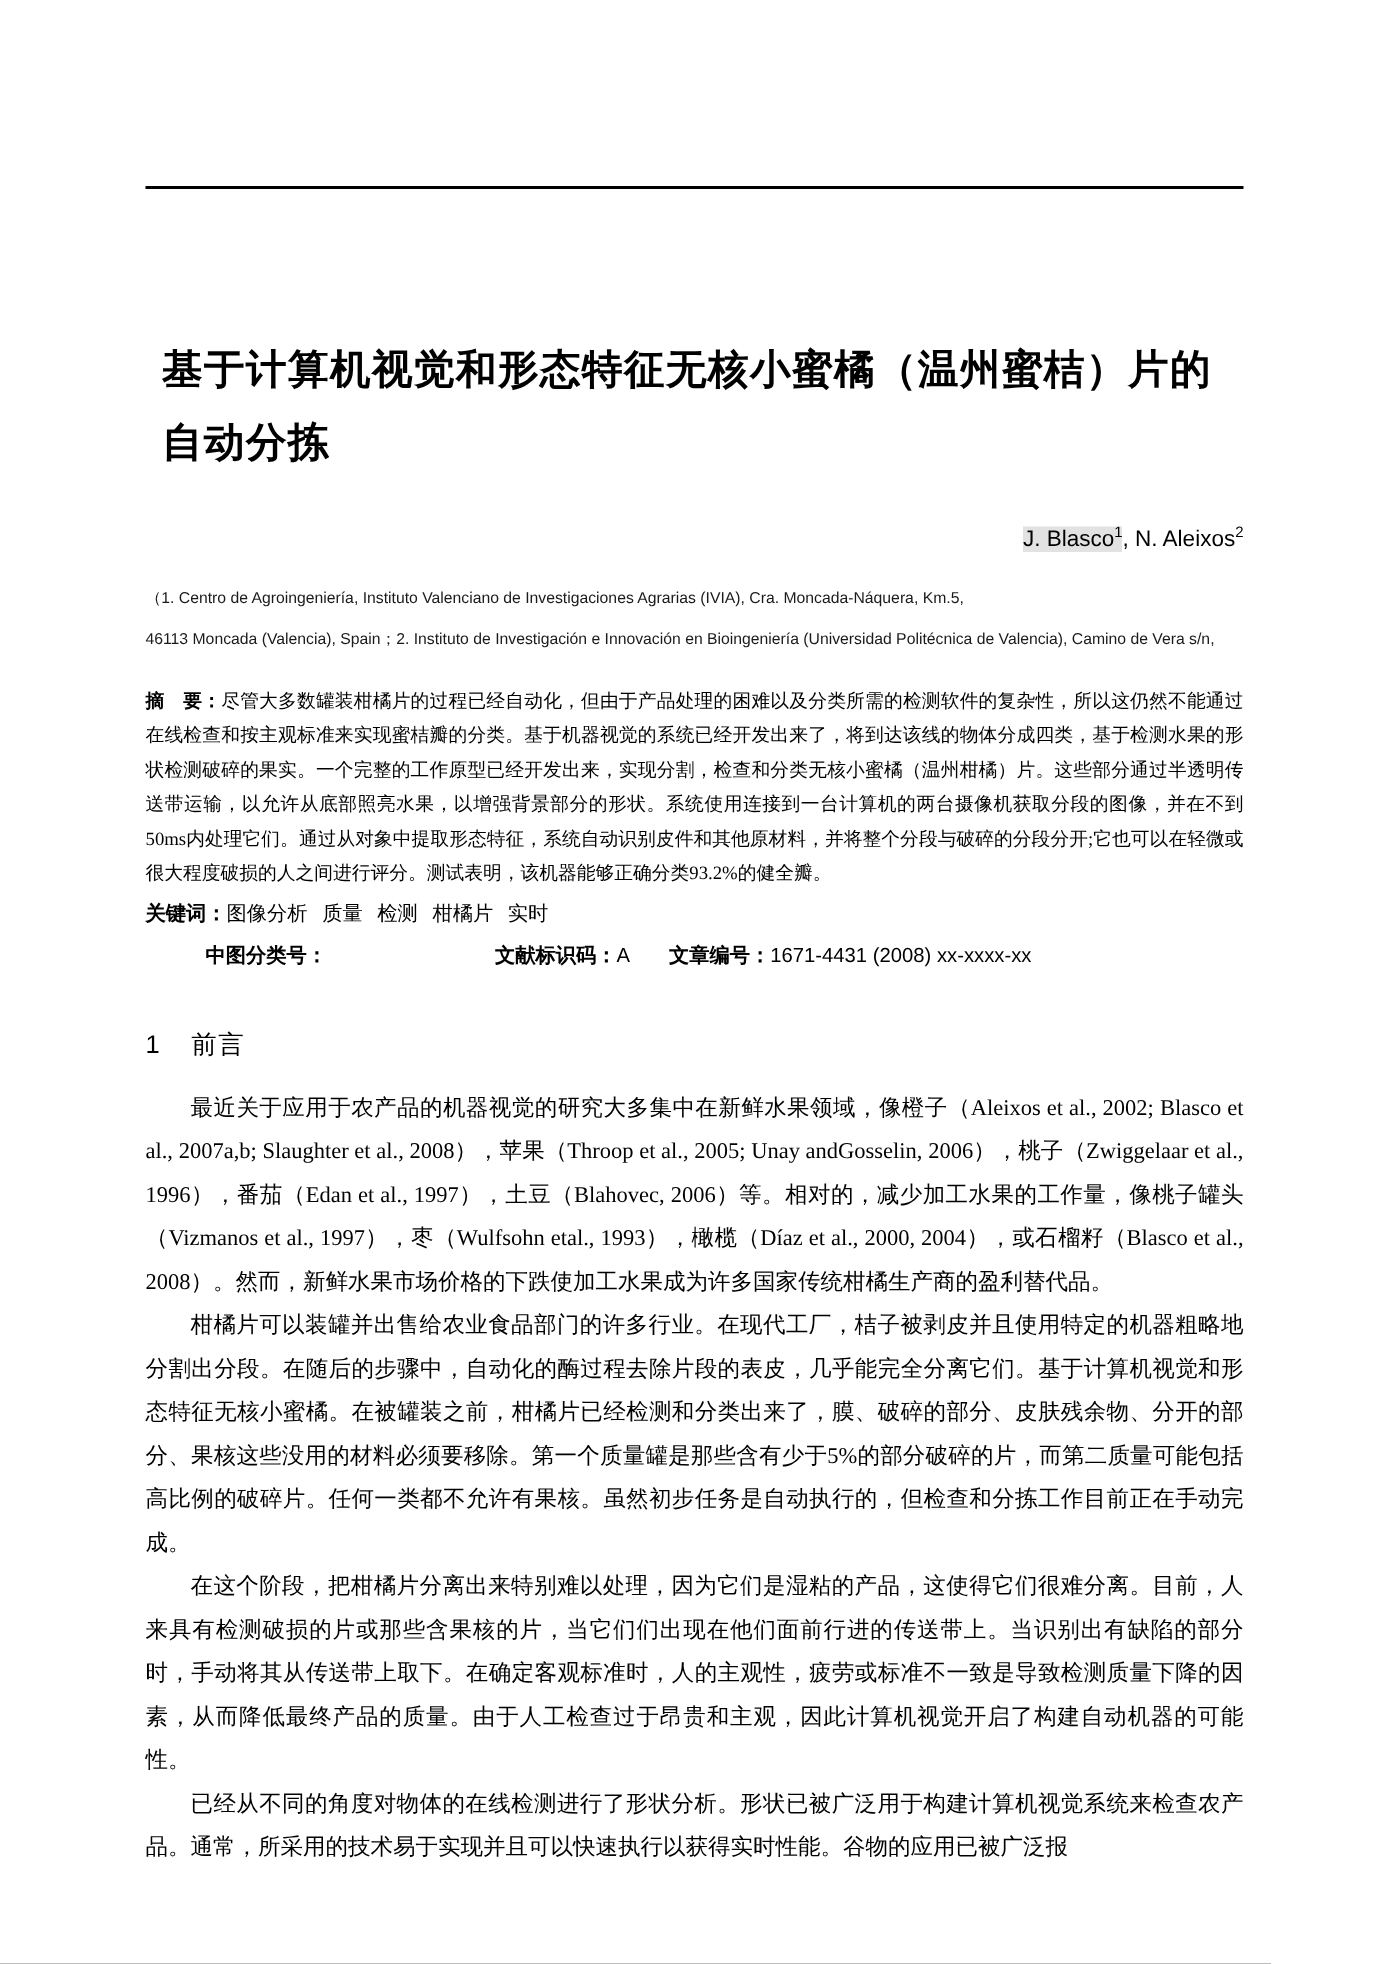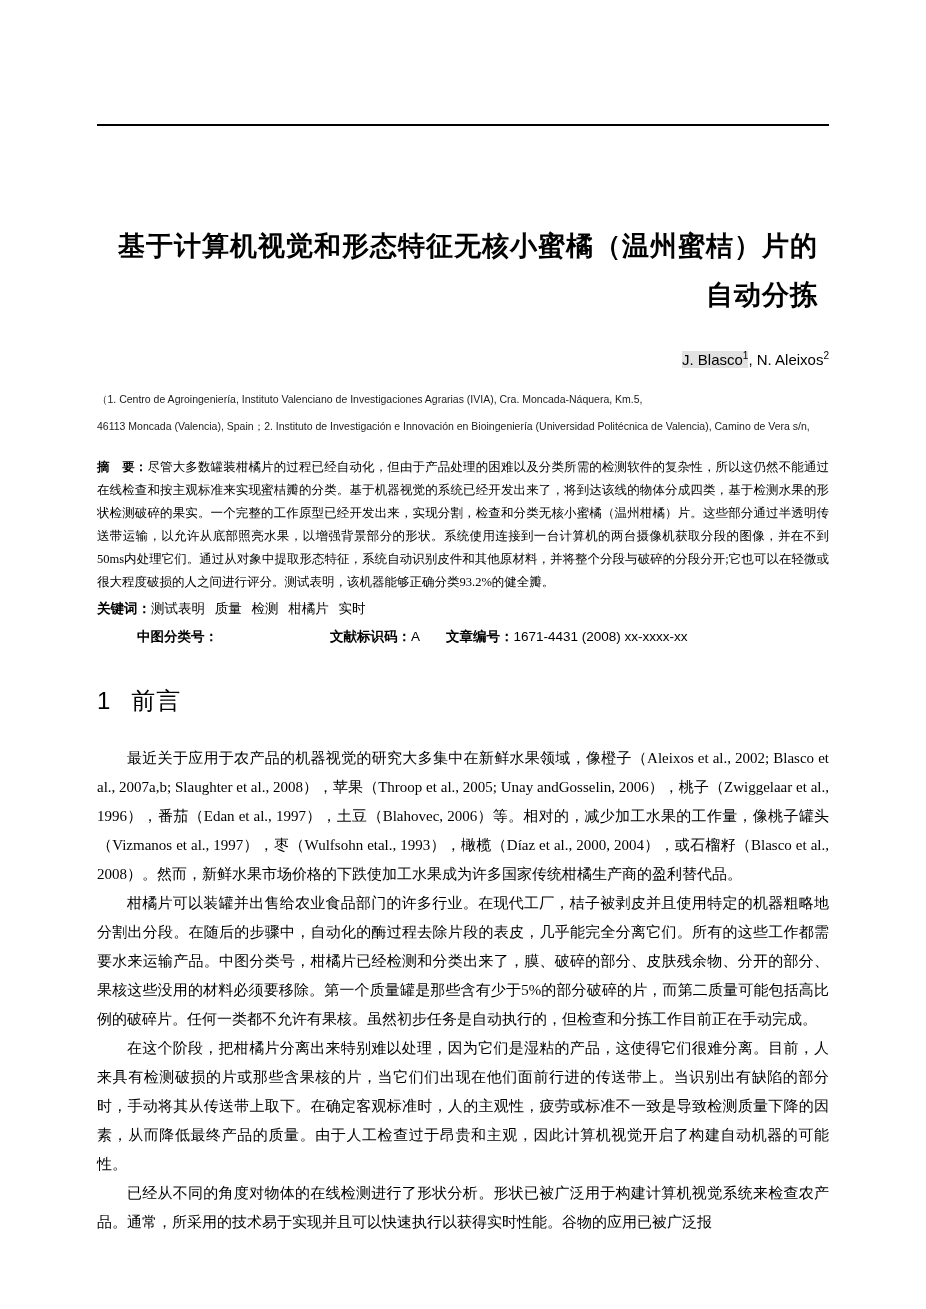--- a/index.html
+++ b/index.html
@@ -21,21 +21,21 @@
     border-top: 2px solid #000;
     height: 0;
   }
 
   .title {
     margin-top: 96px;
     padding: 0 11px;
     font-size: 27px;
     font-weight: bold;
     line-height: 49px;
-    text-align: right;
+    text-align: left;
     font-family: "Liberation Serif", "DejaVu Serif", serif;
     letter-spacing: 1px;
   }
 
   .authors {
     margin-top: 30px;
     text-align: right;
     font-size: 15px;
     font-family: "Liberation Sans", "DejaVu Sans", sans-serif;
   }
@@ -78,28 +78,28 @@
     line-height: 25px;
     font-family: "Liberation Sans", "DejaVu Sans", sans-serif;
     margin-left: 40px;
   }
   .clcline .gap1 { display: inline-block; width: 112px; }
   .clcline .gap2 { display: inline-block; width: 26px; }
   .clcline .val { font-weight: normal; }
 
   .section-heading {
     margin-top: 36px;
-    font-size: 24px;
+    font-size: 17px;
     font-family: "Liberation Sans", "DejaVu Sans", sans-serif;
     font-weight: normal;
     letter-spacing: 1px;
   }
   .section-heading .num { margin-right: 20px; }
 
-  .body-text { margin-top: 27px; }
+  .body-text { margin-top: 17px; }
   .body-text p {
     font-size: 15px;
     line-height: 29px;
     text-align: justify;
     text-indent: 2em;
   }
 </style>
 </head>
 <body>
 
@@ -112,27 +112,27 @@
 
     <div class="authors"><span class="hl"><span>J. Blasco</span><sup>1</sup></span><span>, </span><span>N. Aleixos</span><sup>2</sup></div>
 
     <div class="affiliations">
       <div>（1. Centro de Agroingeniería, Instituto Valenciano de Investigaciones Agrarias (IVIA), Cra. Moncada-Náquera, Km.5,</div>
       <div>46113 Moncada (Valencia), Spain；2. Instituto de Investigación e Innovación en Bioingeniería (Universidad Politécnica de Valencia), Camino de Vera s/n,</div>
     </div>
 
     <div class="abstract"><span class="label">摘　要：</span><span>尽管大多数罐装柑橘片的过程已经自动化，但由于产品处理的困难以及分类所需的检测软件的复杂性，所以这仍然不能通过在线检查和按主观标准来实现蜜桔瓣的分类。基于机器视觉的系统已经开发出来了，将到达该线的物体分成四类，基于检测水果的形状检测破碎的果实。一个完整的工作原型已经开发出来，实现分割，检查和分类无核小蜜橘（温州柑橘）片。这些部分通过半透明传送带运输，以允许从底部照亮水果，以增强背景部分的形状。系统使用连接到一台计算机的两台摄像机获取分段的图像，并在不到50ms内处理它们。通过从对象中提取形态特征，系统自动识别皮件和其他原材料，并将整个分段与破碎的分段分开;它也可以在轻微或很大程度破损的人之间进行评分。测试表明，该机器能够正确分类93.2%的健全瓣。</span></div>
 
-    <div class="kwline"><span class="label">关键词：</span><span class="kwtext">测试表明 质量 检测 柑橘片 实时</span></div>
+    <div class="kwline"><span class="label">关键词：</span><span class="kwtext">图像分析 质量 检测 柑橘片 实时</span></div>
 
     <div class="clcline"><span class="label">中图分类号：</span><span class="gap1"></span><span class="label">文献标识码：</span><span class="val">A</span><span class="gap2"></span><span class="label">文章编号：</span><span class="val">1671-4431 (2008) xx-xxxx-xx</span></div>
 
     <h2 class="section-heading"><span class="num">1</span><span>前言</span></h2>
 
     <div class="body-text">
       <p>最近关于应用于农产品的机器视觉的研究大多集中在新鲜水果领域，像橙子（Aleixos et al., 2002; Blasco et al., 2007a,b; Slaughter et al., 2008），苹果（Throop et al., 2005; Unay andGosselin, 2006），桃子（Zwiggelaar et al., 1996），番茄（Edan et al., 1997），土豆（Blahovec, 2006）等。相对的，减少加工水果的工作量，像桃子罐头（Vizmanos et al., 1997），枣（Wulfsohn etal., 1993），橄榄（Díaz et al., 2000, 2004），或石榴籽（Blasco et al., 2008）。然而，新鲜水果市场价格的下跌使加工水果成为许多国家传统柑橘生产商的盈利替代品。</p>
-      <p>柑橘片可以装罐并出售给农业食品部门的许多行业。在现代工厂，桔子被剥皮并且使用特定的机器粗略地分割出分段。在随后的步骤中，自动化的酶过程去除片段的表皮，几乎能完全分离它们。所有的这些工作都需要水来运输产品。中图分类号，柑橘片已经检测和分类出来了，膜、破碎的部分、皮肤残余物、分开的部分、果核这些没用的材料必须要移除。第一个质量罐是那些含有少于5%的部分破碎的片，而第二质量可能包括高比例的破碎片。任何一类都不允许有果核。虽然初步任务是自动执行的，但检查和分拣工作目前正在手动完成。</p>
+      <p>柑橘片可以装罐并出售给农业食品部门的许多行业。在现代工厂，桔子被剥皮并且使用特定的机器粗略地分割出分段。在随后的步骤中，自动化的酶过程去除片段的表皮，几乎能完全分离它们。基于计算机视觉和形态特征无核小蜜橘。在被罐装之前，柑橘片已经检测和分类出来了，膜、破碎的部分、皮肤残余物、分开的部分、果核这些没用的材料必须要移除。第一个质量罐是那些含有少于5%的部分破碎的片，而第二质量可能包括高比例的破碎片。任何一类都不允许有果核。虽然初步任务是自动执行的，但检查和分拣工作目前正在手动完成。</p>
       <p>在这个阶段，把柑橘片分离出来特别难以处理，因为它们是湿粘的产品，这使得它们很难分离。目前，人来具有检测破损的片或那些含果核的片，当它们们出现在他们面前行进的传送带上。当识别出有缺陷的部分时，手动将其从传送带上取下。在确定客观标准时，人的主观性，疲劳或标准不一致是导致检测质量下降的因素，从而降低最终产品的质量。由于人工检查过于昂贵和主观，因此计算机视觉开启了构建自动机器的可能性。</p>
       <p>已经从不同的角度对物体的在线检测进行了形状分析。形状已被广泛用于构建计算机视觉系统来检查农产品。通常，所采用的技术易于实现并且可以快速执行以获得实时性能。谷物的应用已被广泛报</p>
     </div>
 
   </div>
 </div>
 
 </body></html>

